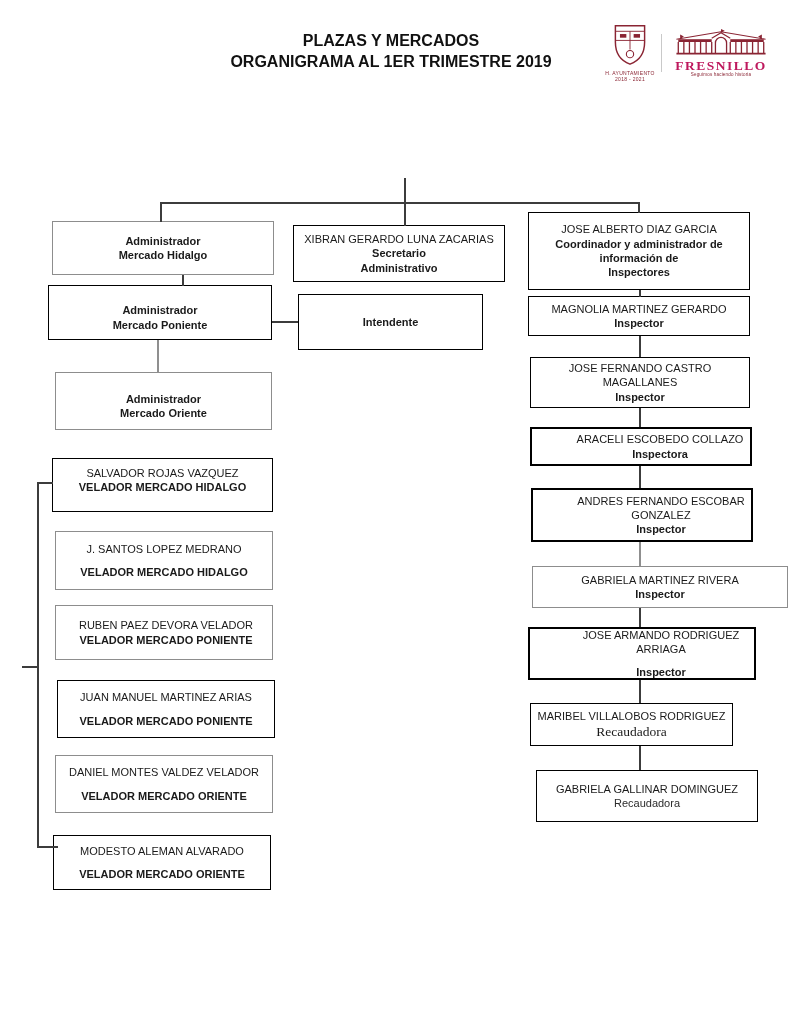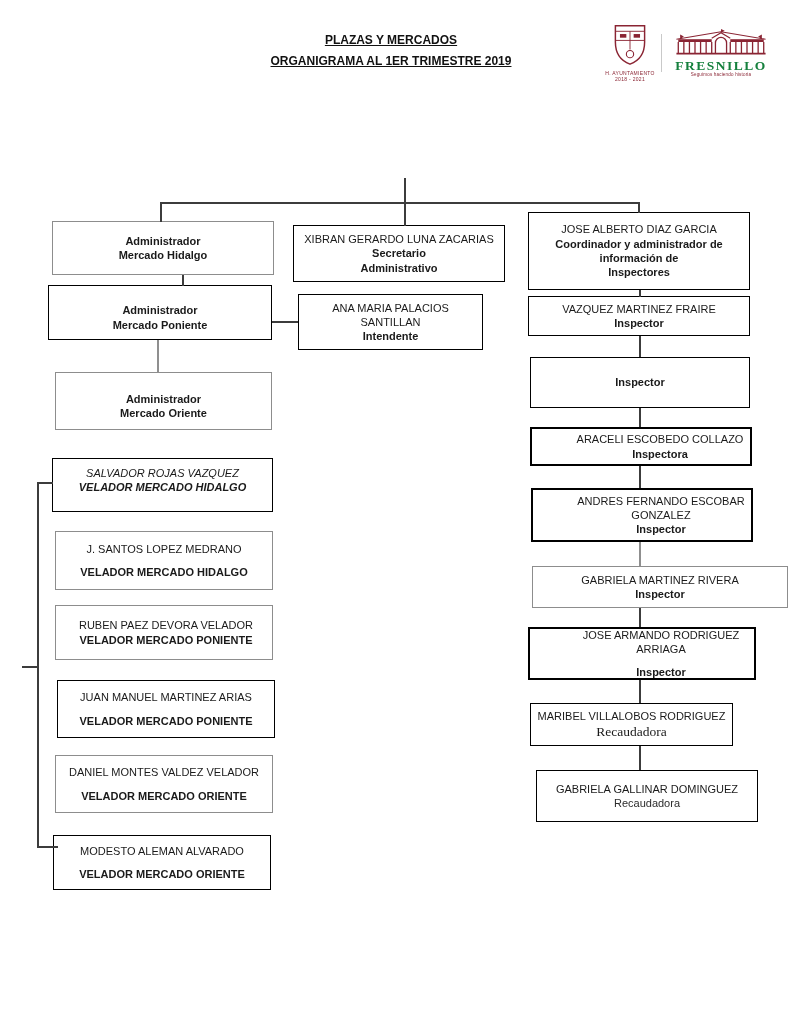--- a/index.html
+++ b/index.html
@@ -2,43 +2,43 @@
 <html><head>
 <meta charset="utf-8">
 <style>
   html,body{margin:0;padding:0;background:#ffffff;}
   #canvas{
     position:relative;width:791px;height:1024px;background:#ffffff;
     font-family:"Liberation Sans",sans-serif;color:#1a1a1a;overflow:hidden;
   }
   
   .title-wrap{position:absolute;left:176px;top:30px;width:430px;text-align:center;}
-  .title-line{font-size:12px;font-weight:bold;line-height:21px;color:#111;text-decoration:underline;}
+  .title-line{font-size:16px;font-weight:bold;line-height:21px;color:#111;}
   
   .logo-wrap{position:absolute;left:604px;top:20px;width:176px;height:66px;display:flex;align-items:center;}
   .crest{width:52px;text-align:center;}
   .crest-caption{font-size:5px;line-height:6px;color:#8a2433;letter-spacing:.3px;}
   .logo-divider{width:1px;height:38px;background:#c9c9c9;margin:0 7px 0 5px;}
   .fresnillo{width:104px;text-align:center;}
   .fresnillo-word{font-family:"Liberation Serif",serif;font-size:13.5px;font-weight:bold;
-    color:#15803d;letter-spacing:1.5px;line-height:13px;}
+    color:#be185d;letter-spacing:1.5px;line-height:13px;}
   .fresnillo-tagline{font-size:4.5px;color:#8a2433;line-height:6px;letter-spacing:.2px;}
   
   .box{
     position:absolute;background:#fff;border:1px solid #000;box-sizing:border-box;
     display:flex;flex-direction:column;align-items:center;justify-content:center;
     text-align:center;font-size:11px;line-height:1.3;padding:2px 6px;
   }
   .box .name{white-space:pre-line;}
   .box .role{font-weight:bold;white-space:pre-line;}
   .bold-name .name{font-weight:bold;}
   .b-gray{border-color:#8d8d8d;}
   .b-thick{border-width:2px;padding-left:44px;}
   .gap-md{row-gap:9px;}
-  .align-top{justify-content:flex-start;padding-top:7px;font-style:italic;}
+  .align-top{justify-content:flex-start;padding-top:7px;}
   .serif-role .role{font-family:"Liberation Serif",serif;font-weight:400;font-size:13.5px;}
   .plain-role .role{font-weight:400;color:#2c2c2c;}
   
   .hline,.vline{position:absolute;background:#3c3c3c;}
   .hline{height:2px;}
   .vline{width:2px;}
   .lgray{background:#8f8f8f;}
 </style>
 </head>
 <body>
@@ -102,38 +102,38 @@
     <div class="role">Mercado Oriente</div>
   </div>
 
   <div class="box" style="left:293px;top:225px;width:212px;height:57px;">
     <div class="name">XIBRAN GERARDO LUNA ZACARIAS</div>
     <div class="role">Secretario
 Administrativo</div>
   </div>
 
   <div class="box" style="left:298px;top:294px;width:185px;height:56px;">
-    <div class="name">ANA MARIA PALACIOS
-SANTILLAN</div>
     <div class="role">Intendente</div>
   </div>
 
   <div class="box" style="left:528px;top:212px;width:222px;height:78px;">
     <div class="name">JOSE ALBERTO DIAZ GARCIA</div>
     <div class="role">Coordinador y administrador de
 información de
 Inspectores</div>
   </div>
 
   <div class="box" style="left:528px;top:296px;width:222px;height:40px;">
-    <div class="name">VAZQUEZ MARTINEZ FRAIRE</div>
+    <div class="name">MAGNOLIA MARTINEZ GERARDO</div>
     <div class="role">Inspector</div>
   </div>
 
   <div class="box" style="left:530px;top:357px;width:220px;height:51px;">
+    <div class="name">JOSE FERNANDO CASTRO
+MAGALLANES</div>
     <div class="role">Inspector</div>
   </div>
 
   <div class="box b-thick" style="left:530px;top:427px;width:222px;height:39px;">
     <div class="name">ARACELI ESCOBEDO COLLAZO</div>
     <div class="role">Inspectora</div>
   </div>
 
   <div class="box b-thick" style="left:531px;top:488px;width:222px;height:54px;">
     <div class="name">ANDRES FERNANDO ESCOBAR

